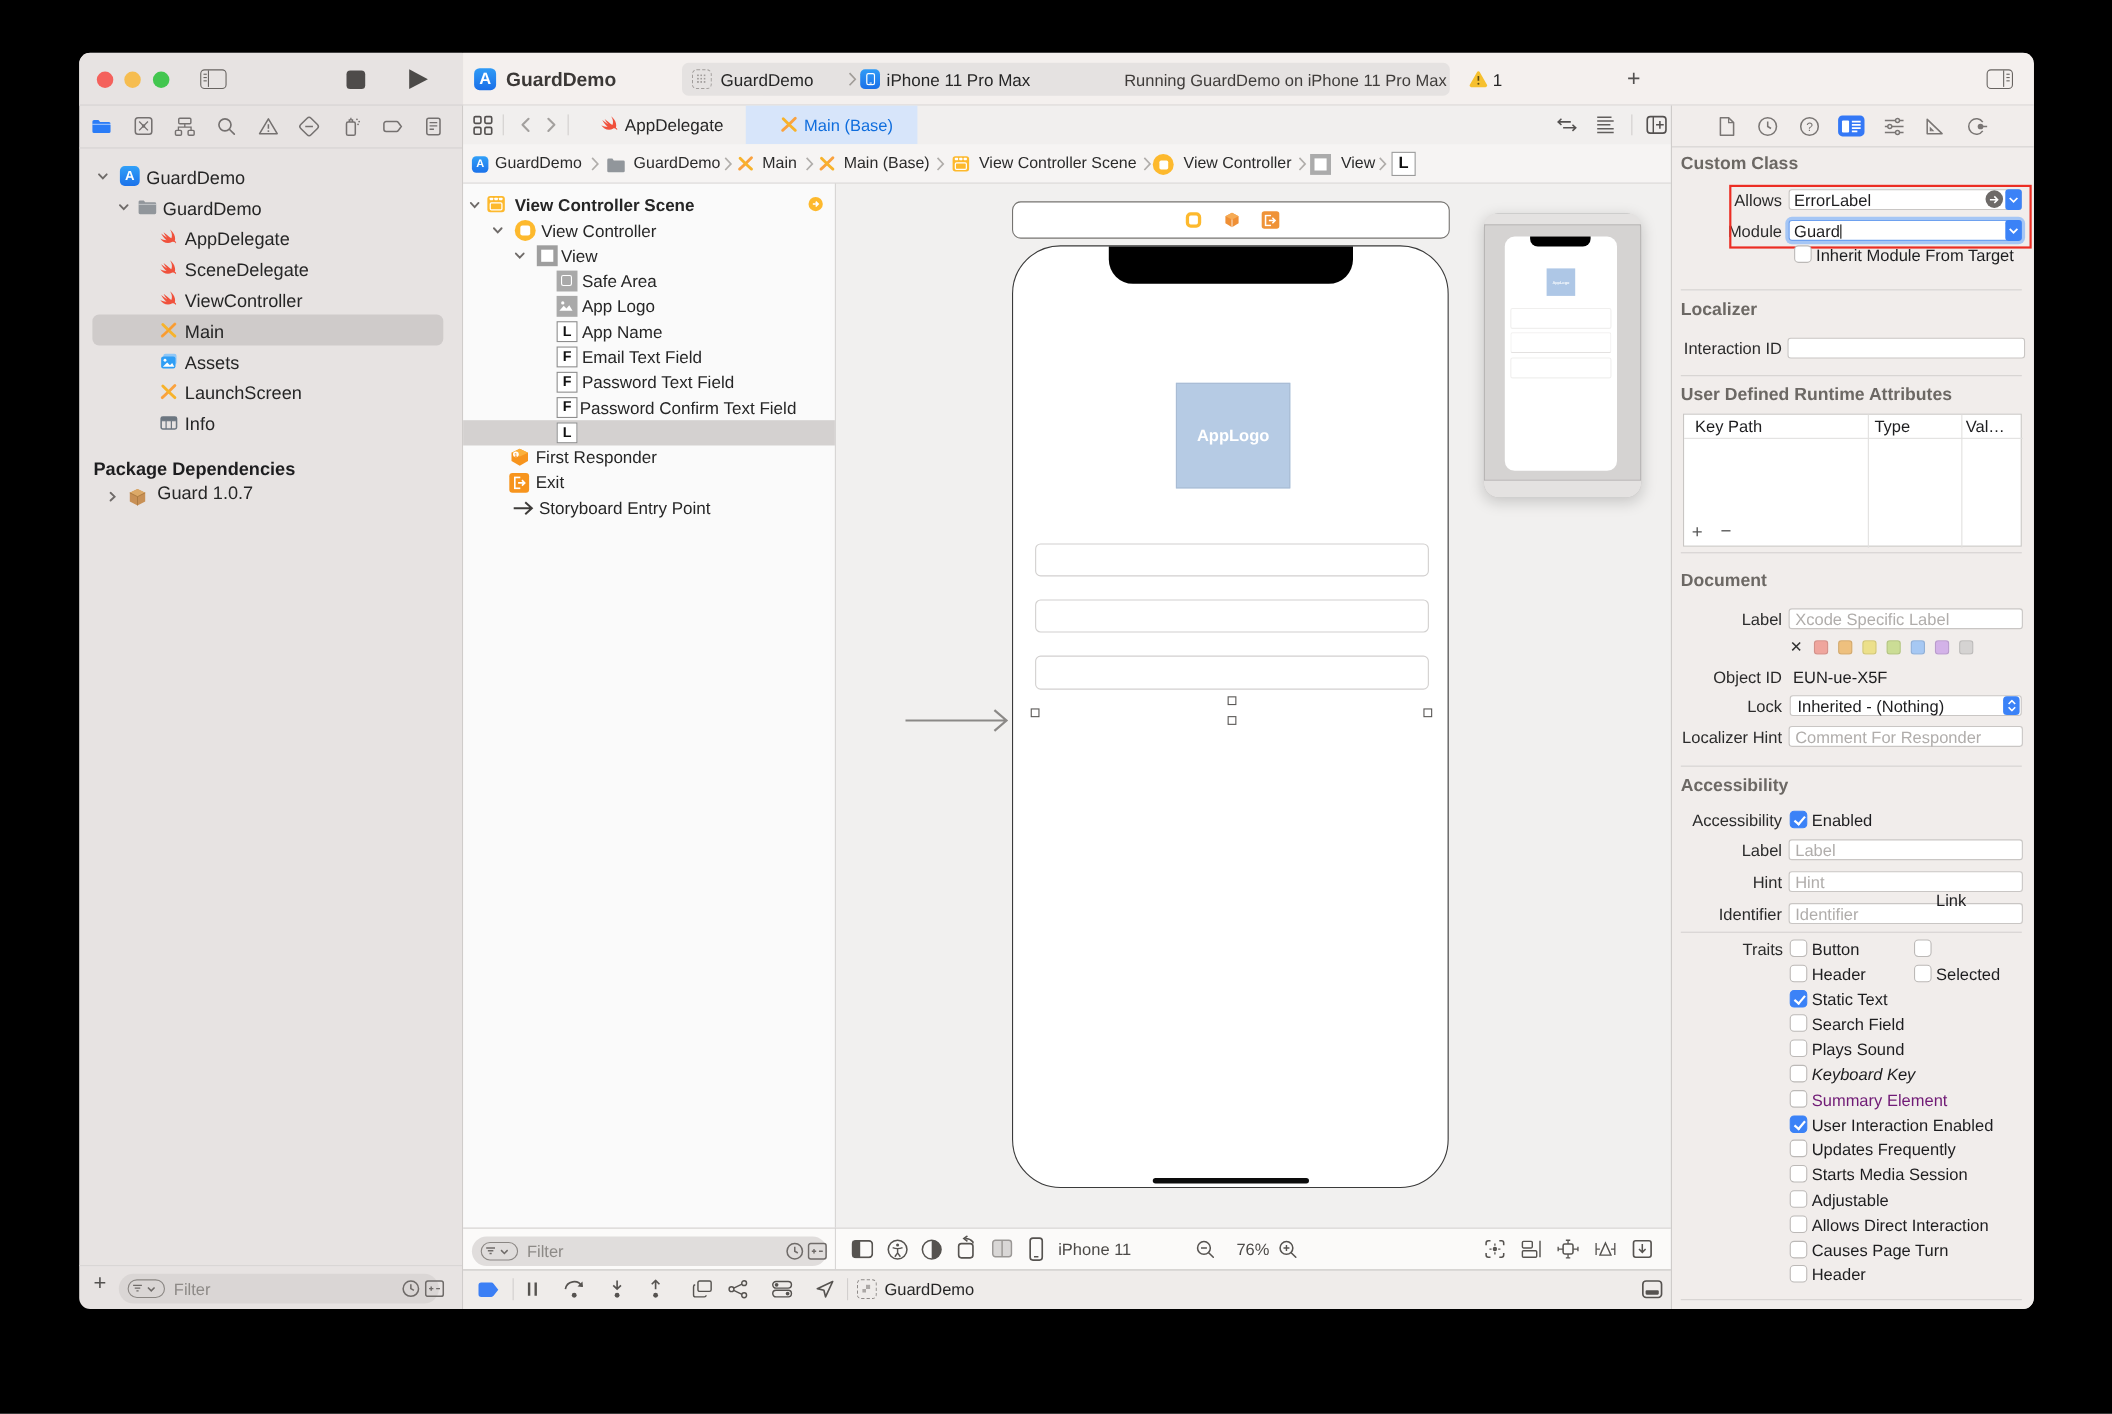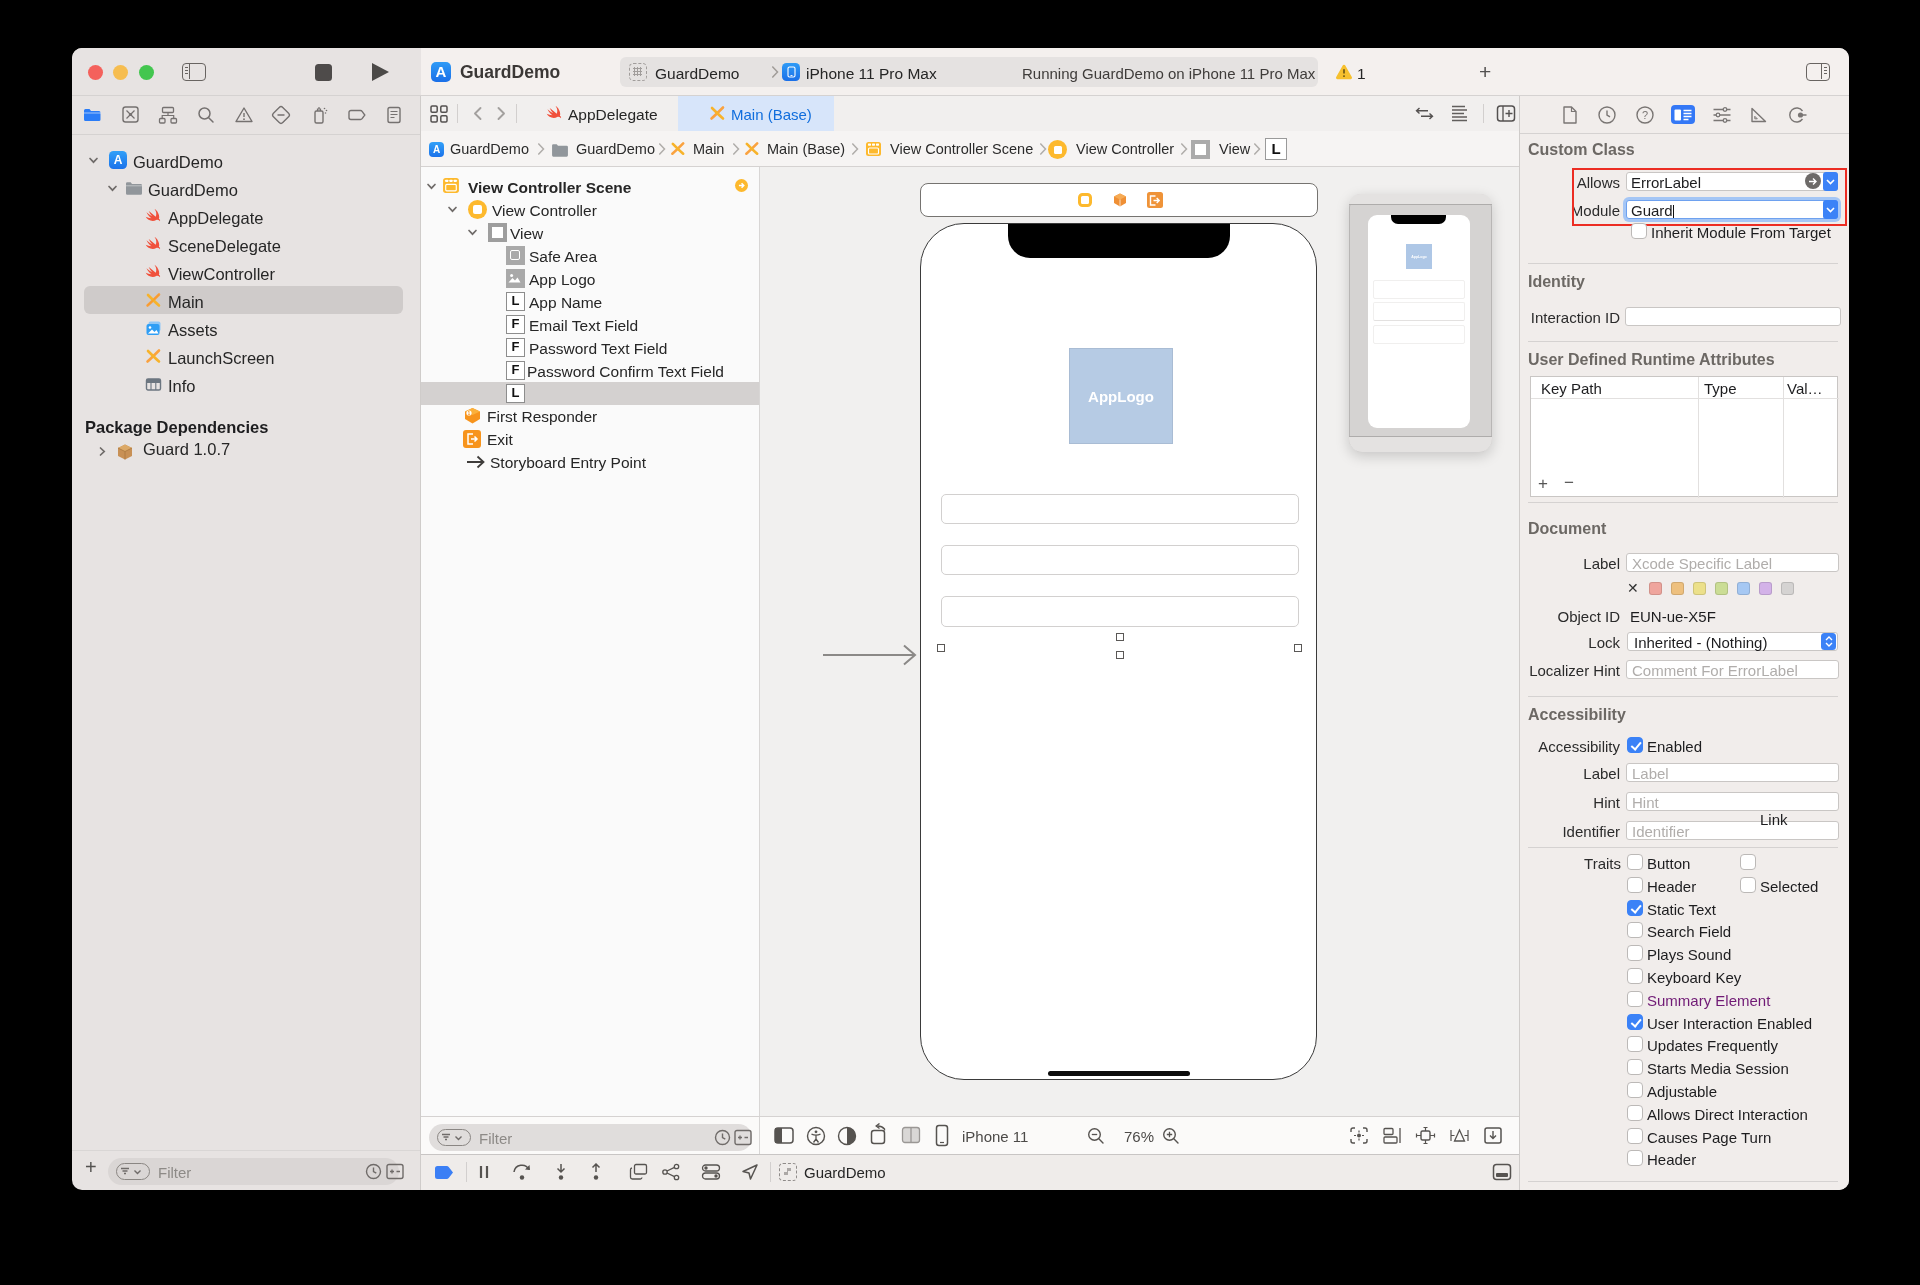--- a/index.html
+++ b/index.html
@@ -617,21 +617,21 @@
     <div class="abs" style="left:111px;top:69px;font-size:15px;color:#1d1d1f;">Guard<span style="display:inline-block;width:1px;height:13px;background:#111;vertical-align:-2px;"></span></div>
     <div class="abs" style="left:303px;top:67px;width:15px;height:19px;background:#3b82f7;border-radius:3px;">
         <svg class="abs" style="left:3px;top:7px;" width="9" height="6" viewBox="0 0 9 6">
           <path d="M1 1 L4.5 4.5 L8 1" stroke="#fff" stroke-width="1.6" fill="none"></path>
         </svg>
       </div>
     <div class="abs" style="left:52px;top:35px;width:275px;height:58px;border:2.5px solid #ec2d23;"></div>
     <div class="cb" style="left:111px;top:90px;"></div>
     <div class="abs" style="left:131px;top:91px;color:#1d1d1f;">Inherit Module From Target</div>
     <div class="sep-h" style="left:8px;top:130px;width:310px;"></div>
-    <div class="abs hdr" style="left:8px;top:140px;">Identity</div>
+    <div class="abs hdr" style="left:8px;top:140px;">Localizer</div>
     <div class="lbl" style="left:0;top:176px;width:100px;">Interaction ID</div>
     <div class="field" style="left:105px;top:174px;width:216px;height:19px;"></div>
     <div class="sep-h" style="left:8px;top:208px;width:310px;"></div>
     <div class="abs hdr" style="left:8px;top:218px;">User Defined Runtime Attributes</div>
     <div class="abs" style="left:10px;top:243px;width:308px;height:121px;background:#fff;border:1px solid #c9c6c4;">
       <div class="abs" style="left:10px;top:3px;color:#1d1d1f;">Key Path</div>
       <div class="abs" style="left:173px;top:3px;color:#1d1d1f;">Type</div>
       <div class="abs" style="left:256px;top:3px;color:#1d1d1f;">Val…</div>
       <div class="sep-v" style="left:167px;top:0;height:121px;background:#e2e0df;"></div>
       <div class="sep-v" style="left:252px;top:0;height:121px;background:#e2e0df;"></div>
@@ -657,21 +657,21 @@
     <div class="lbl" style="left:0;top:501px;width:100px;">Lock</div>
     <div class="field" style="left:107px;top:499px;width:211px;height:19px;"></div>
     <div class="abs" style="left:114px;top:501px;color:#1d1d1f;">Inherited - (Nothing)</div>
     <div class="abs" style="left:301px;top:500px;width:15px;height:17px;background:#3b82f7;border-radius:3.5px;">
         <svg class="abs" style="left:3.5px;top:3px;" width="8" height="11" viewBox="0 0 8 11">
           <path d="M1 4 L4 1 L7 4 M1 7 L4 10 L7 7" stroke="#fff" stroke-width="1.4" fill="none"></path>
         </svg>
       </div>
     <div class="lbl" style="left:0;top:529px;width:100px;">Localizer Hint</div>
     <div class="field" style="left:106px;top:527px;width:213px;height:19px;"></div>
-    <div class="abs ph" style="left:112px;top:529px;">Comment For ErrorLabel</div>
+    <div class="abs ph" style="left:112px;top:529px;">Comment For Responder</div>
     <div class="sep-h" style="left:8px;top:563px;width:310px;"></div>
     <div class="abs hdr" style="left:8px;top:573px;">Accessibility</div>
     <div class="lbl" style="left:0;top:605px;width:100px;">Accessibility</div>
     <div class="cb on" style="left:107px;top:604px;"></div>
     <div class="abs" style="left:127px;top:605px;color:#1d1d1f;">Enabled</div>
     <div class="lbl" style="left:0;top:632px;width:100px;">Label</div>
     <div class="field" style="left:106px;top:630px;width:213px;height:19px;"></div>
     <div class="abs ph" style="left:112px;top:632px;">Label</div>
     <div class="lbl" style="left:0;top:661px;width:100px;">Hint</div>
     <div class="field" style="left:106px;top:659px;width:213px;height:19px;"></div>
@@ -689,21 +689,21 @@
       <div class="abs" style="left:127px;top:745px;color:#1d1d1f;">Header</div>
     <div class="cb" style="left:220px;top:744px;"></div>
       <div class="abs" style="left:240px;top:745px;color:#1d1d1f;">Selected</div>
     <div class="cb on" style="left:107px;top:767px;"></div>
       <div class="abs" style="left:127px;top:768px;color:#1d1d1f;">Static Text</div>
     <div class="cb" style="left:107px;top:789px;"></div>
       <div class="abs" style="left:127px;top:790px;color:#1d1d1f;">Search Field</div>
     <div class="cb" style="left:107px;top:812px;"></div>
       <div class="abs" style="left:127px;top:813px;color:#1d1d1f;">Plays Sound</div>
     <div class="cb" style="left:107px;top:835px;"></div>
-      <div class="abs" style="left:127px;top:836px;color:#1d1d1f;">Keyboard Key</div>
+      <div class="abs" style="left:127px;top:836px;color:#1d1d1f;font-style:italic;">Keyboard Key</div>
     <div class="cb" style="left:107px;top:858px;"></div>
       <div class="abs" style="left:127px;top:859px;color:#701a75;">Summary Element</div>
     <div class="cb on" style="left:107px;top:881px;"></div>
       <div class="abs" style="left:127px;top:882px;color:#1d1d1f;">User Interaction Enabled</div>
     <div class="cb" style="left:107px;top:903px;"></div>
       <div class="abs" style="left:127px;top:904px;color:#1d1d1f;">Updates Frequently</div>
     <div class="cb" style="left:107px;top:926px;"></div>
       <div class="abs" style="left:127px;top:927px;color:#1d1d1f;">Starts Media Session</div>
     <div class="cb" style="left:107px;top:949px;"></div>
       <div class="abs" style="left:127px;top:950px;color:#1d1d1f;">Adjustable</div>

